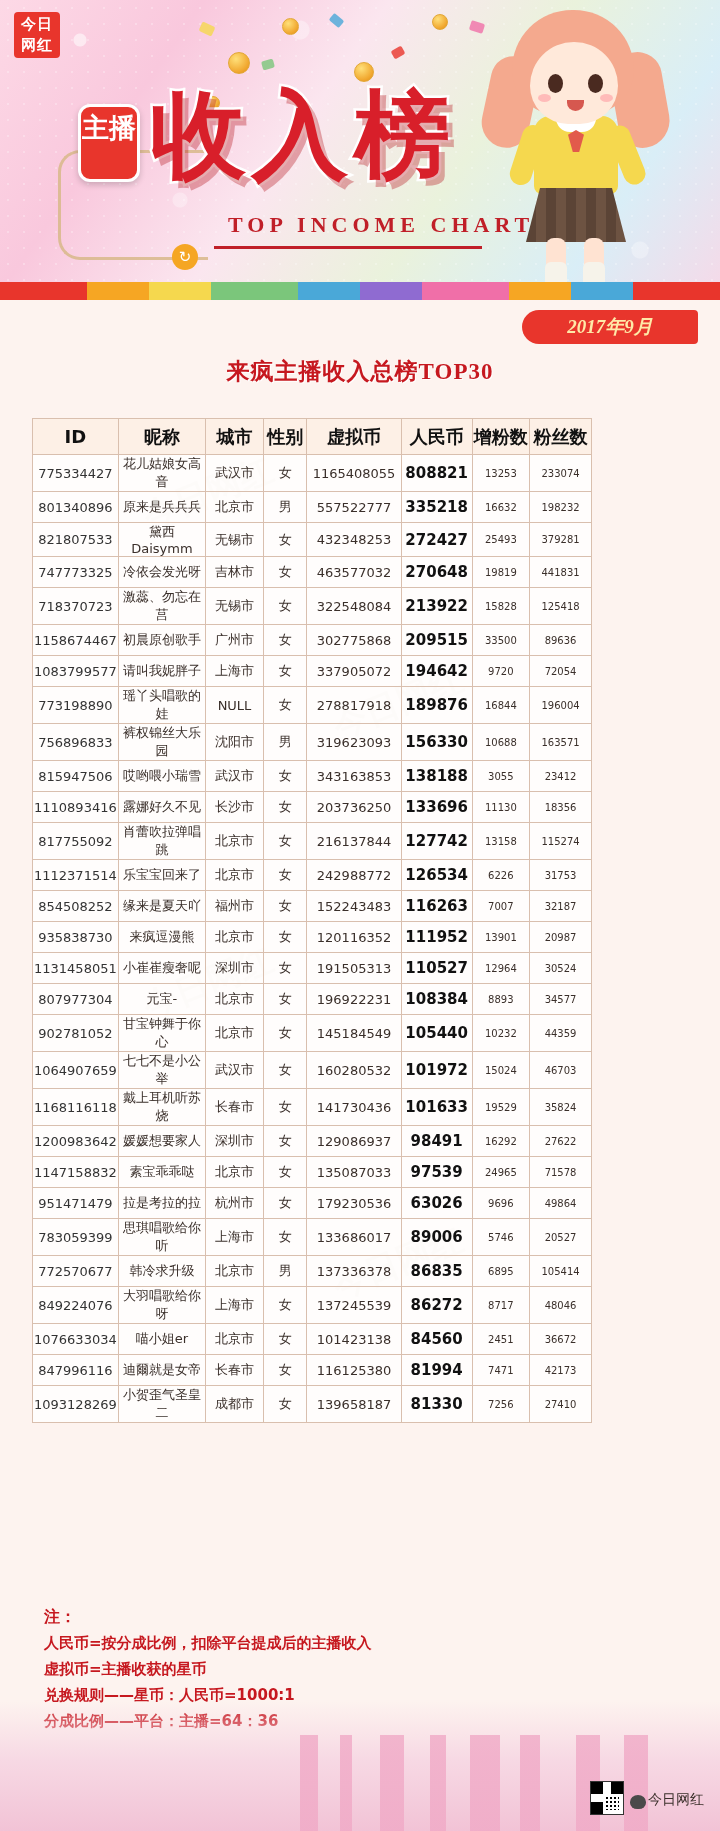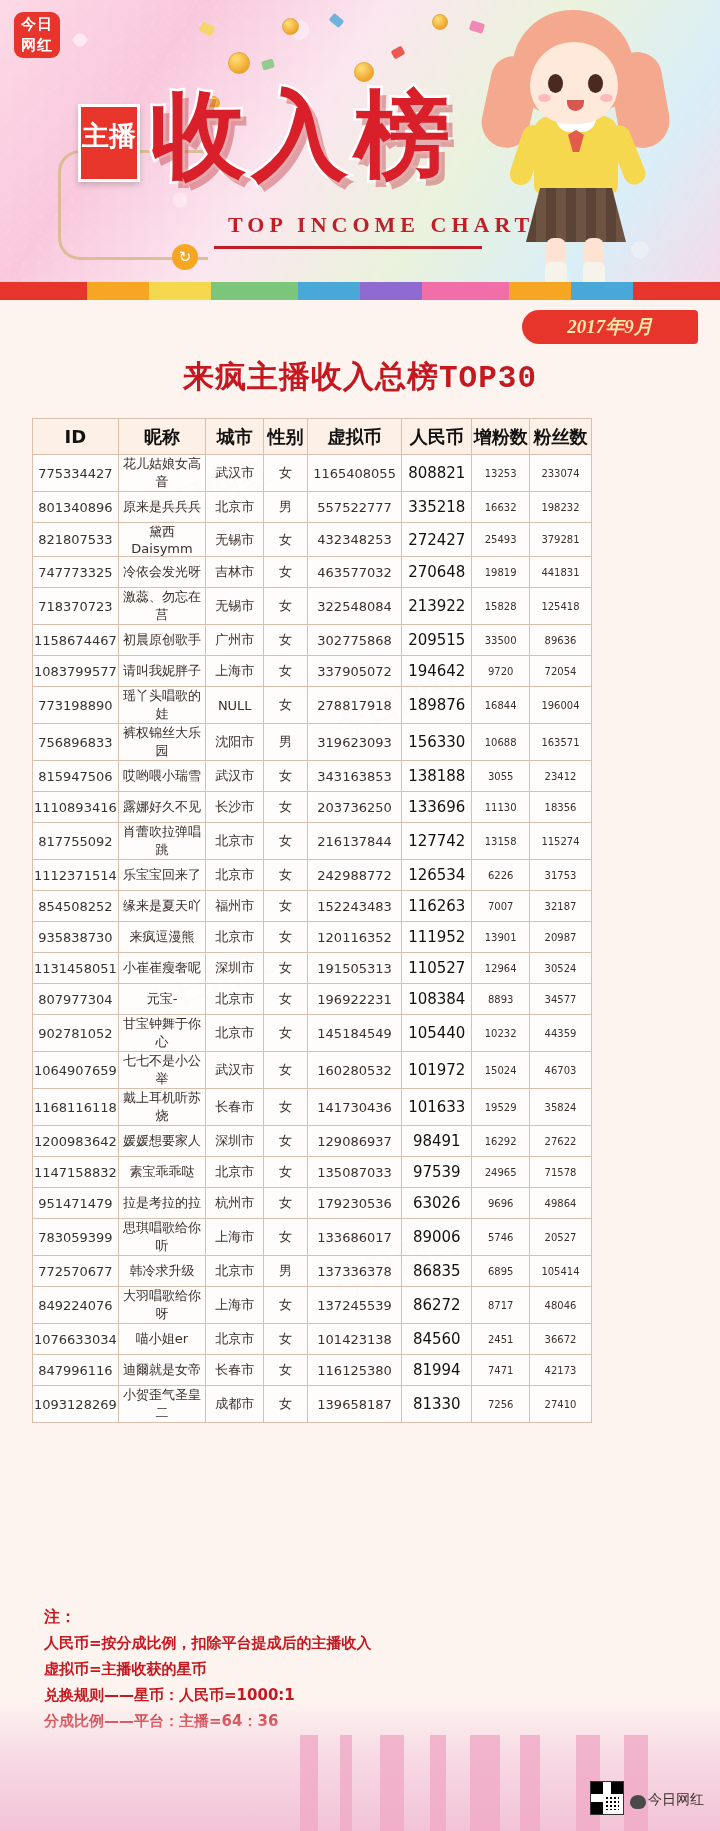--- a/index.html
+++ b/index.html
@@ -33,43 +33,43 @@
     position: absolute; inset: 0;
     background-image: radial-gradient(rgba(255,255,255,.45) 1.2px, transparent 1.3px);
     background-size: 16px 16px;
     opacity: .6;
   }
   .logo-badge {
     position: absolute; left: 14px; top: 12px;
     width: 46px; height: 46px;
     background: #e8352c;
     color: #fff;
-    border-radius: 9px;
+    border-radius: 4px;
     font-size: 15px;
     line-height: 21px;
     text-align: center;
     padding-top: 2px;
     font-weight: bold;
     letter-spacing: 1px;
     font-family: "DejaVu Sans", sans-serif;
   }
   .zhubo-box {
     position: absolute;
     left: 78px; top: 104px;
     width: 62px; height: 78px;
     background: #e8352c;
     border: 3px solid #fff;
-    border-radius: 0;
+    border-radius: 12px;
     box-shadow: 0 3px 6px rgba(0,0,0,.18);
     color: #fff;
     font-size: 27px;
     font-weight: bold;
     text-align: center;
     line-height: 33px;
-    padding-top: 12px;
+    padding-top: 4px;
     font-family: "DejaVu Sans", sans-serif;
   }
   .title-main {
     position: absolute;
     left: 150px; top: 72px;
     font-size: 96px;
     font-weight: bold;
     letter-spacing: 6px;
     color: #d81f2a;
     -webkit-text-stroke: 5px #ffffff;
@@ -174,25 +174,25 @@
     line-height: 34px;
     font-family: "Liberation Serif", serif;
   }
 
   
   .sec-title {
     position: absolute;
     left: 0; top: 356px;
     width: 720px;
     text-align: center;
-    font-size: 31px;
+    font-size: 23px;
     font-weight: bold;
     color: #c6181f;
     letter-spacing: 1px;
-    font-family: Liberation Mono, monospace;
+    font-family: Liberation Serif, serif;
     text-shadow: 1px 1px 0 #fff;
   }
 
   
   .tbl-wrap {
     position: absolute;
     left: 32px; top: 418px;
     width: 560px;
   }
   table { border-collapse: collapse; width: 560px; background: rgba(255,255,255,.82); }
@@ -210,21 +210,21 @@
     font-weight: bold;
     color: #111;
     height: 36px;
   }
   tbody td { font-size: 13px; }
   td.c-id { width: 78px; font-size: 13px; color:#333; }
   td.c-nick { width: 92px; font-size: 13px; }
   td.c-city { width: 62px; font-size: 13px; }
   td.c-sex { width: 48px; font-size: 13px; }
   td.c-vcoin { width: 96px; font-size: 13px; }
-  td.c-rmb { width: 72px; font-size: 15px; font-weight: normal; color:#111; }
+  td.c-rmb { width: 72px; font-size: 15px; font-weight: bold; color:#111; }
   td.c-fansadd { width: 62px; font-size: 10px; }
   td.c-fans { width: 66px; font-size: 10px; }
 
   
   .notes {
     position: absolute;
     left: 44px; top: 1604px;
     color: #c6181f;
     font-size: 15px;
     line-height: 26px;

